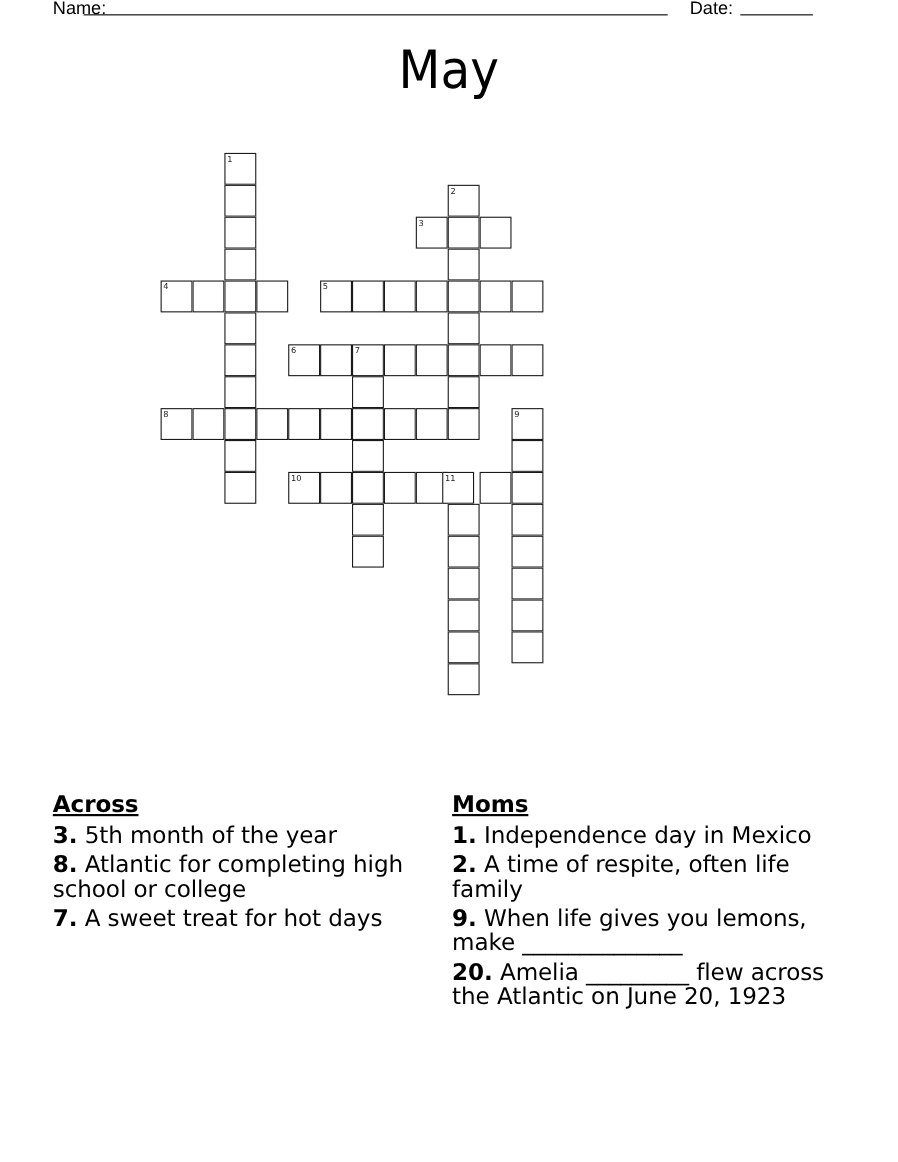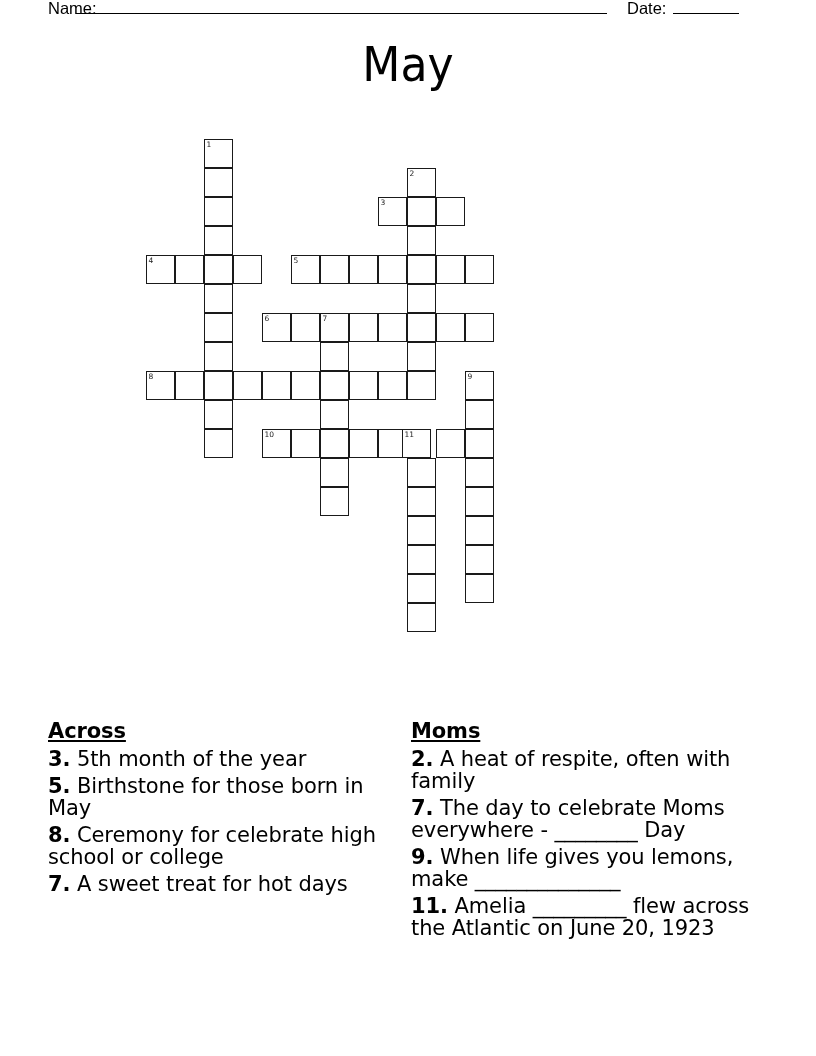--- a/index.html
+++ b/index.html
@@ -141,24 +141,23 @@
     <div class="cell" style="left: 407px; top: 487px;"></div>
     <div class="cell" style="left: 407px; top: 516px;"></div>
     <div class="cell" style="left: 407px; top: 545px;"></div>
     <div class="cell" style="left: 407px; top: 574px;"></div>
     <div class="cell" style="left: 407px; top: 603px;"></div>
   </div>
 
 <div class="clues clues-across">
   <div class="clues-heading">Across</div>
   <div class="clue"><span class="clue-num">3.</span> <span>5th month of the year</span></div>
-  <div class="clue"><span class="clue-num">5.</span> <span>Birthstone for those born in May</span></div>
-  <div class="clue"><span class="clue-num">8.</span> <span>Ceremony for celebrate high school or college</span></div>
+  <div class="clue"><span class="clue-num">8.</span> <span>Atlantic for completing high school or college</span></div>
   <div class="clue"><span class="clue-num">7.</span> <span>A sweet treat for hot days</span></div>
 </div>
 
 <div class="clues clues-down">
   <div class="clues-heading">Moms</div>
-  <div class="clue"><span class="clue-num">2.</span> <span>A heat of respite, often with family</span></div>
-  <div class="clue"><span class="clue-num">7.</span> <span>The day to celebrate Moms everywhere - ________ Day</span></div>
+  <div class="clue"><span class="clue-num">1.</span> <span>Independence day in Mexico</span></div>
+  <div class="clue"><span class="clue-num">2.</span> <span>A time of respite, often life family</span></div>
   <div class="clue"><span class="clue-num">9.</span> <span>When life gives you lemons, make ______________</span></div>
-  <div class="clue"><span class="clue-num">11.</span> <span>Amelia _________ flew across the Atlantic on June 20, 1923</span></div>
+  <div class="clue"><span class="clue-num">20.</span> <span>Amelia _________ flew across the Atlantic on June 20, 1923</span></div>
 </div>
 
 </body></html>

